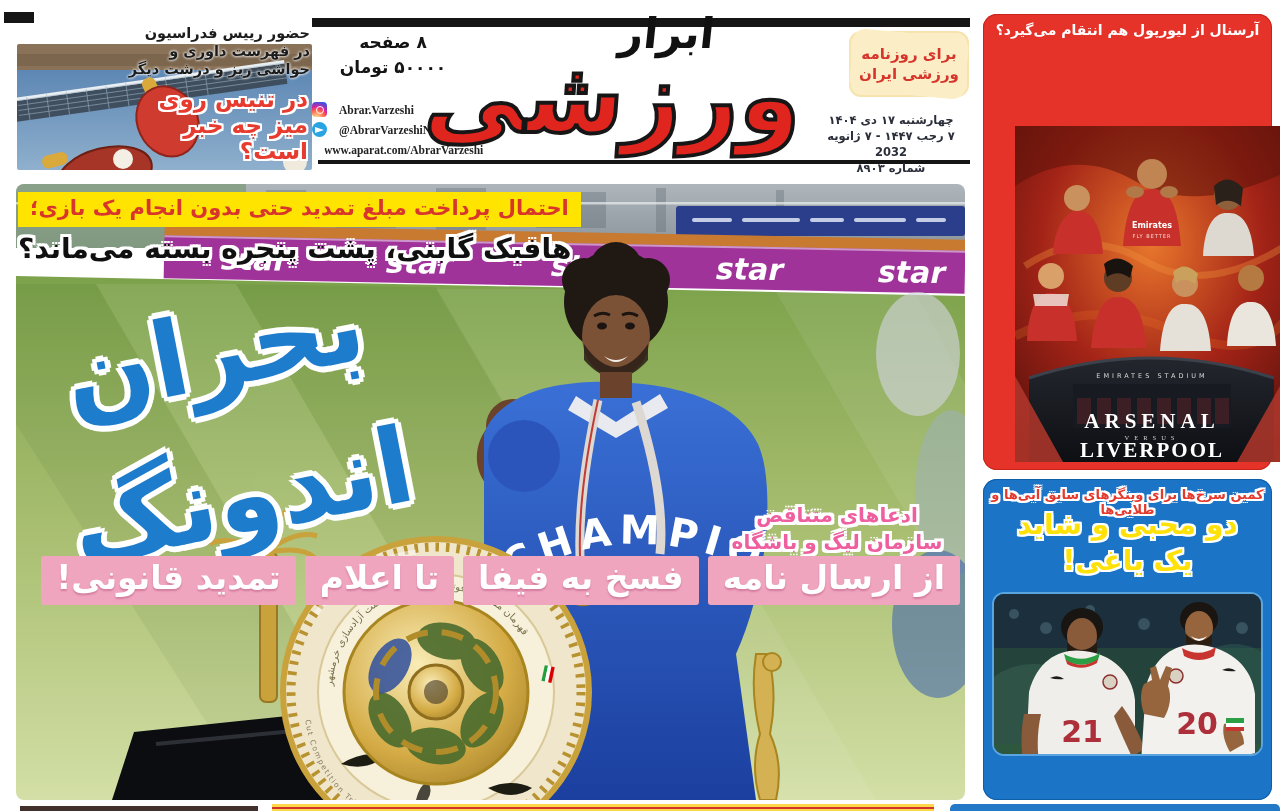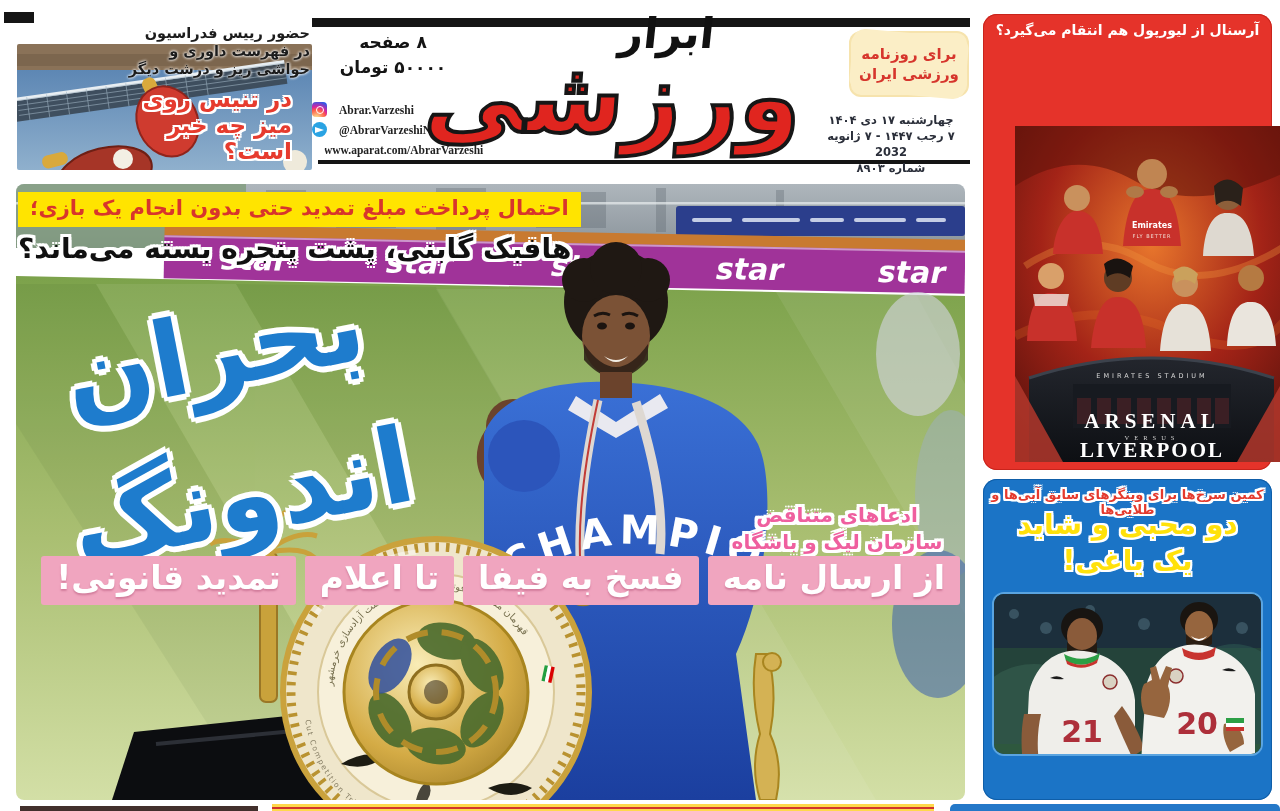--- a/index.html
+++ b/index.html
@@ -18,21 +18,21 @@
 
   
   .bar-dash { left:4px; top:12px; width:30px; height:11px; background:#151515; }
   .bar-top  { left:312px; top:18px; width:658px; height:9px; background:#151515; }
   .bar-bottom { left:318px; top:160px; width:652px; height:4px; background:#151515; }
 
   .pp-photo { left:17px; top:44px; width:295px; height:126px; overflow:hidden; border-radius:2px; }
   .pp-kicker { left:17px; top:24px; width:293px; text-align:right; padding-left:2px;
     font-size:14.5px; line-height:18px; font-weight:800; color:#1c1c1c;
     text-shadow:0 0 3px #fff,0 0 3px #fff; }
-  .pp-headline { left:1px; top:86px; width:291px; text-align:right;
+  .pp-headline { left:17px; top:86px; width:291px; text-align:right;
     font-size:23px; line-height:26px; font-weight:900; color:#e63b2e; }
 
   .mh-pages { left:318px; top:32px; width:150px; text-align:center; font-size:17px; font-weight:900; color:#141414; }
   .mh-price { left:312px; top:57px; width:162px; text-align:center; font-size:17px; font-weight:900; color:#141414; }
   .mh-socials { left:312px; top:102px; width:170px; display:flex; flex-direction:column; gap:5px; }
   .soc-row { display:flex; align-items:center; gap:12px; direction:ltr; }
   .soc-row span.txt { font-family:"Liberation Serif",serif; font-weight:700; font-size:11.5px; color:#222; }
   .soc-ig { width:15px; height:15px; border-radius:4px;
     background:radial-gradient(circle at 30% 110%, #fdf497 0%, #fd5949 45%, #d6249f 60%, #285AEB 90%);
     position:relative; }

